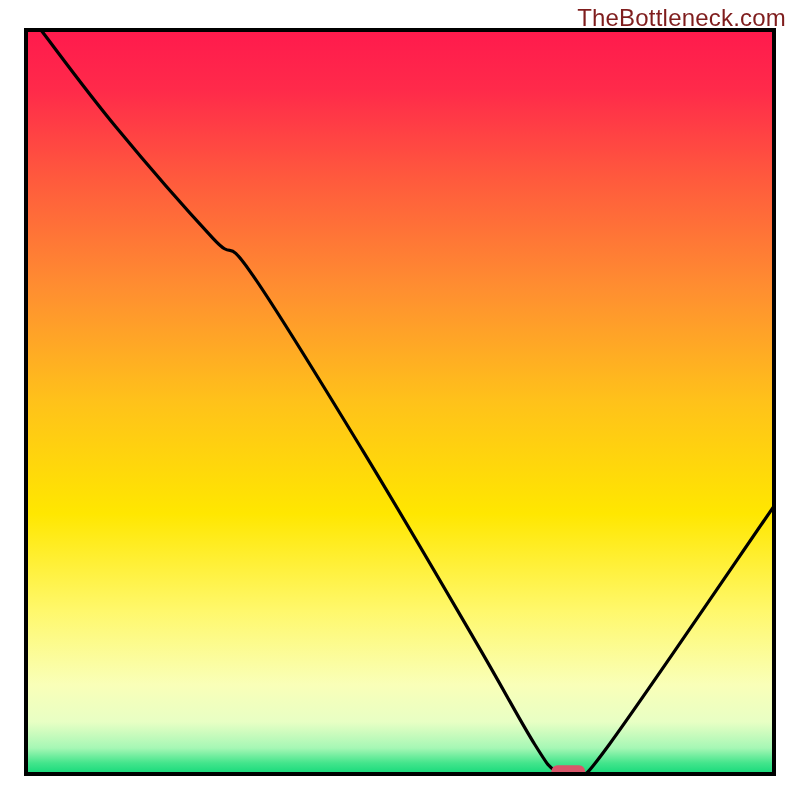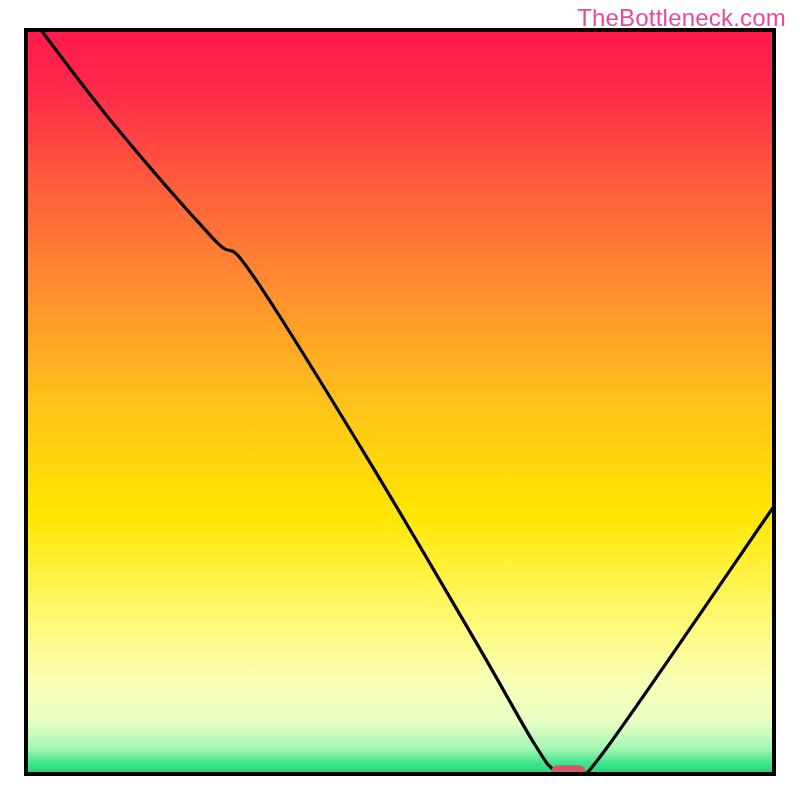--- a/index.html
+++ b/index.html
@@ -15,21 +15,21 @@
     position: relative;
     width: 800px;
     height: 800px;
   }
   .watermark {
     position: absolute;
     top: 4px;
     right: 14px;
     font-size: 24px;
     font-weight: 400;
-    color: #ec4899;
+    color: #7f1d1d;
     letter-spacing: 0.2px;
     user-select: none;
   }
   svg {
     display: block;
   }
 </style>
 </head>
 <body>
 

